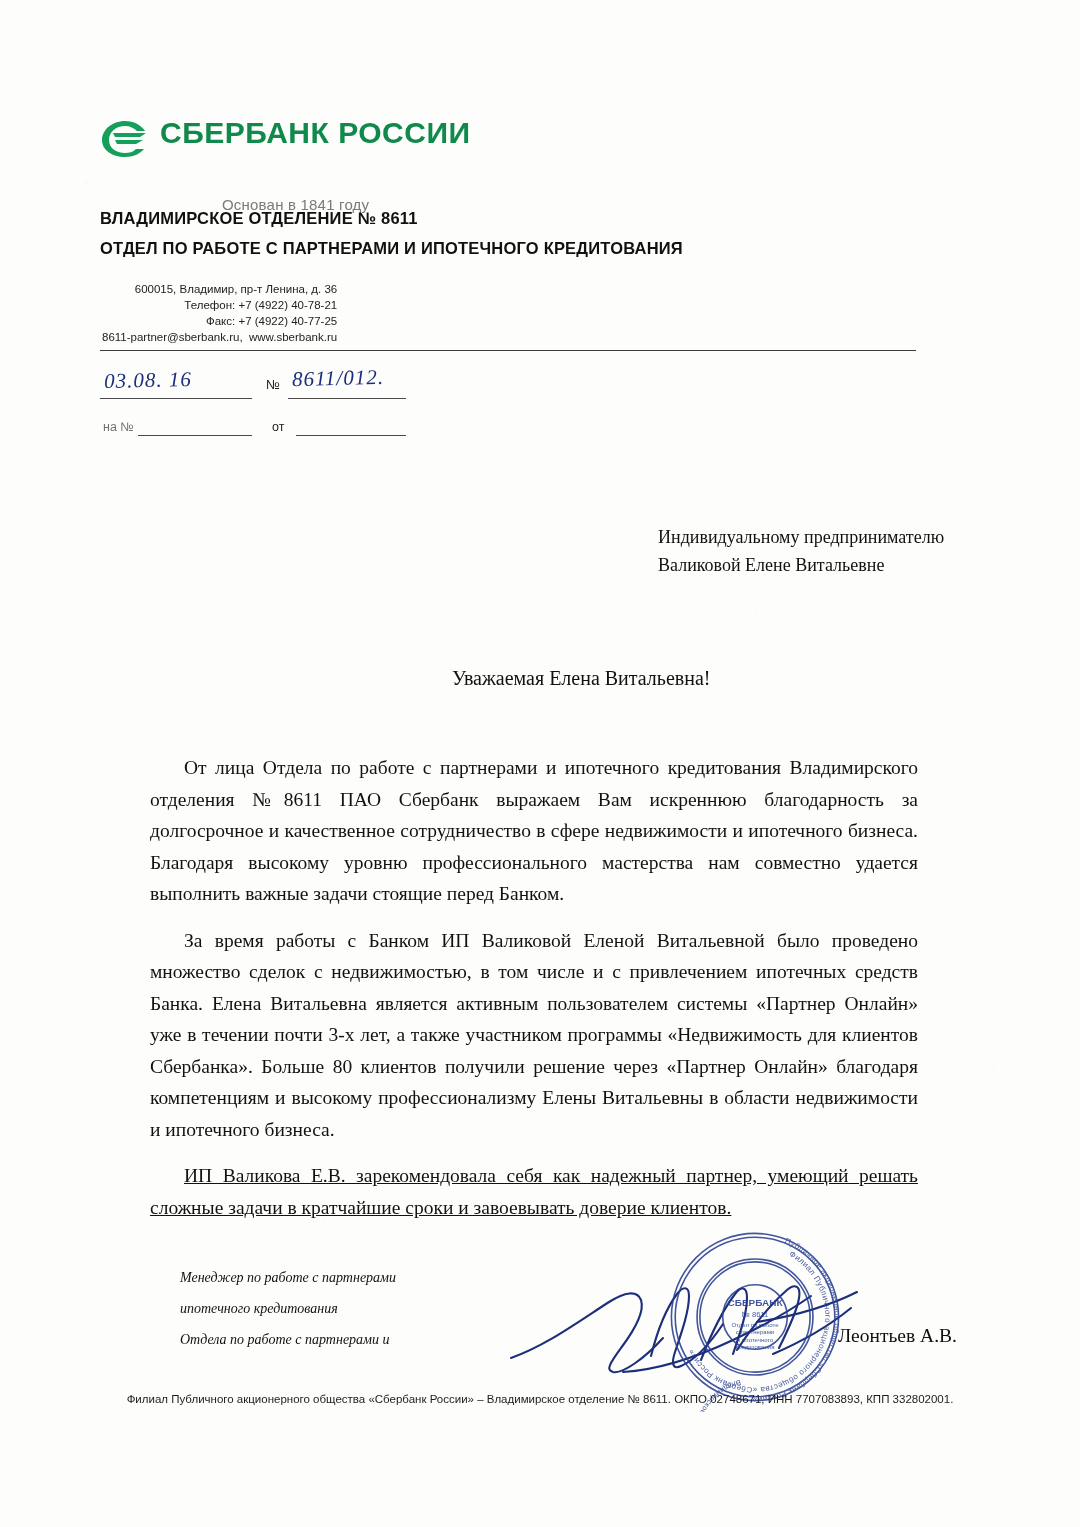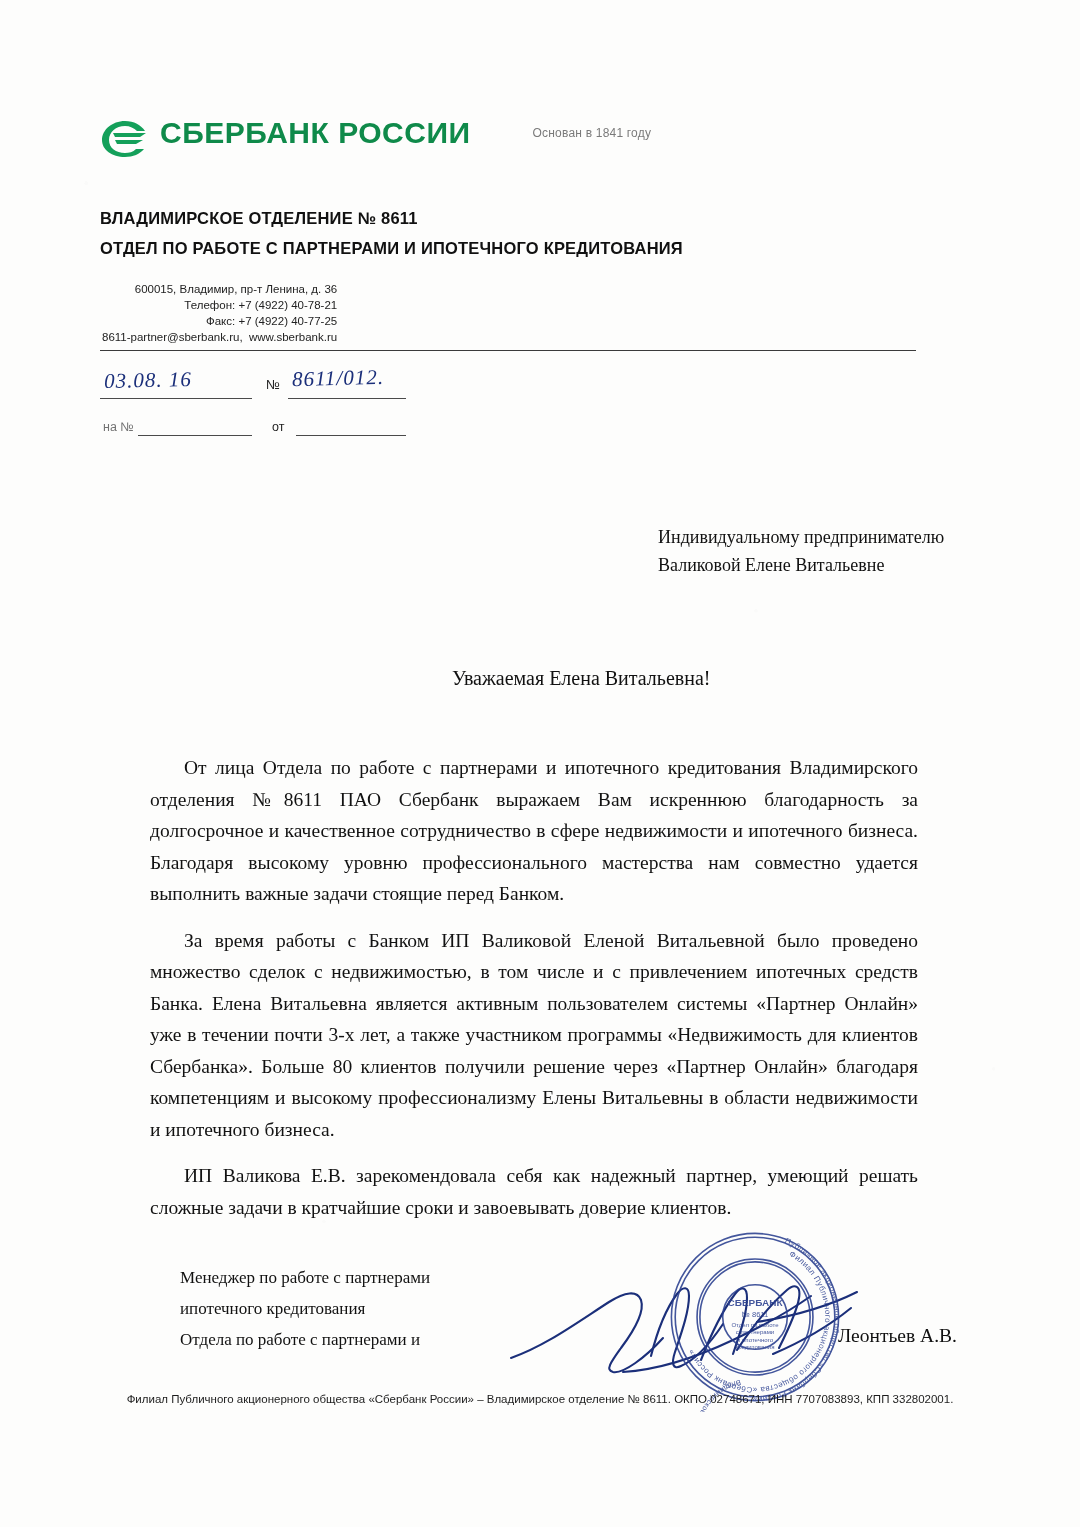--- a/index.html
+++ b/index.html
@@ -42,33 +42,34 @@
     align-items: flex-start;
   }
   .logo-mark {
     width: 50px;
     height: 42px;
     margin-right: 10px;
     flex: none;
   }
   .logo-text-wrap {
     display: flex;
-    flex-direction: row;
+    flex-direction: column;
+    gap: 40px;
   }
   .logo-title {
     font-family: "Liberation Sans", sans-serif;
     font-weight: bold;
     font-size: 30px;
     letter-spacing: 0.5px;
     color: #0f8a4a;
     line-height: 1;
   }
   .logo-sub {
     font-family: "Liberation Sans", sans-serif;
-    font-size: 12px;
+    font-size: 15px;
     color: #7a7a7a;
     margin-top: 8px;
     margin-left: 62px;
     letter-spacing: 0.2px;
   }
 
   .dept-line1, .dept-line2 {
     position: absolute;
     left: 100px;
     font-family: "Liberation Sans", sans-serif;
@@ -203,30 +204,31 @@
     width: 768px;
     font-size: 19.5px;
     line-height: 31.5px;
     color: #121212;
     text-align: justify;
   }
   .body-text p {
     margin: 0 0 15px 0;
     text-indent: 34px;
   }
-  .body-text p:last-child { margin-bottom: 2px; }
+  .body-text p:last-child { margin-bottom: 2px; text-decoration: underline; }
 
   
   .sign-block {
     position: absolute;
     left: 180px;
     top: 1262px;
-    font-size: 17px;
+    font-size: 14px;
     line-height: 31px;
     color: #111;
+    font-style: italic;
   }
   .signer-name {
     position: absolute;
     left: 838px;
     top: 1325px;
     font-size: 19.5px;
     color: #111;
   }
 
   

